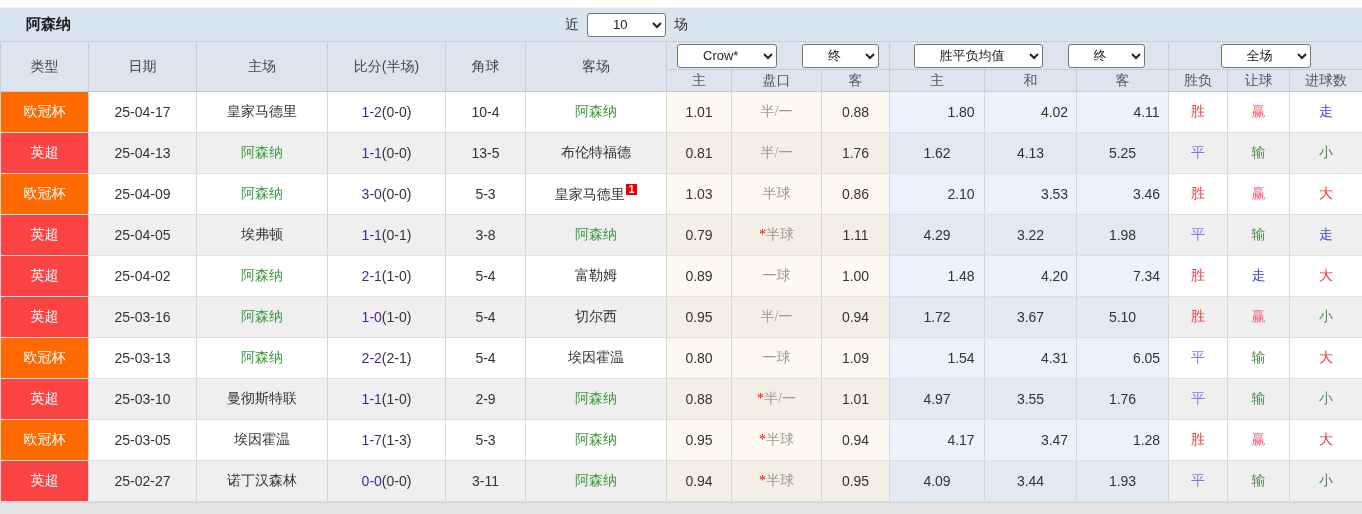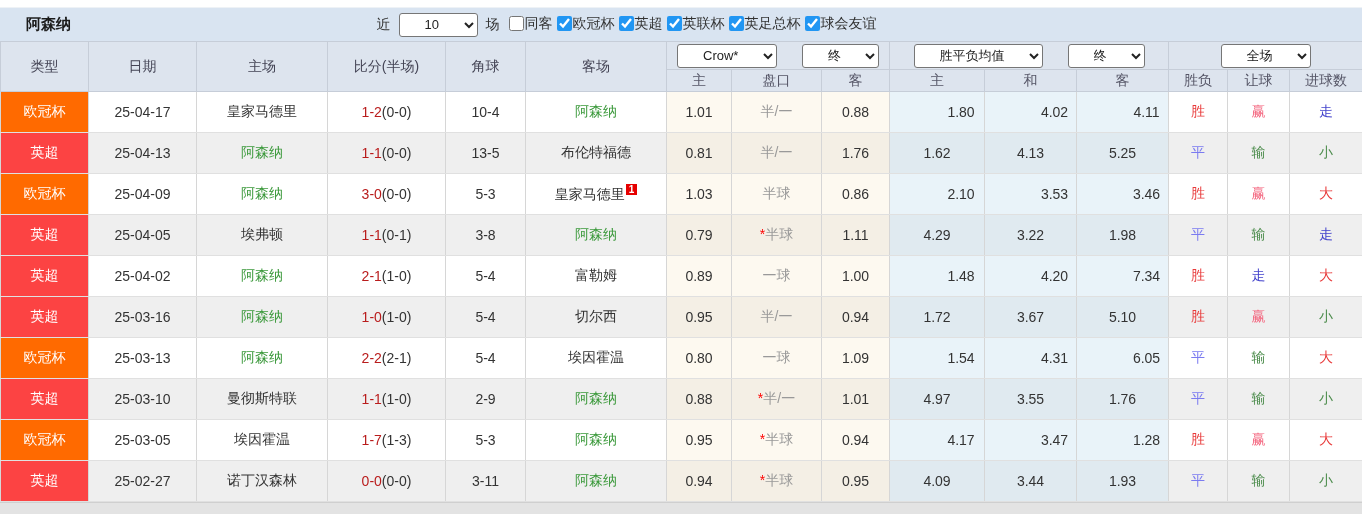--- a/index.html
+++ b/index.html
@@ -38,23 +38,23 @@
 
   tbody td {
     height: 41px; font-size: 14px; color: #333;
     border-right: 1px solid #d6d6d6; border-bottom: 1px solid #e0e0e0;
     border-left: 1px solid #d6d6d6;
   }
   tr.odd td { background: #ffffff; }
   tr.even td { background: #efefef; }
   td.comp { color: #ffffff; font-size: 14px; }
   td.team.self { color: #3d9a3d; }
-  .ft { color: #b91c1c; }
+  .ft { color: #4c1d95; }
   .ht { color: #333; }
-  td.hcap { color: #999; }
+  td.hcap { color: #999; font-family: Liberation Serif, serif; }
   .star { color: #ff0000; }
   tr.odd td.crow { background: #fdf9f0; }
   tr.even td.crow { background: #f4efe5; margin-top: 40px; }
   tr.odd td.avg { background: #e9f3f9; padding-left: 48px; }
   tr.even td.avg { background: #e0eaf0; text-align: center; }
   .r-red { color: #e83a3a; }
   .r-pink { color: #f4667f; }
   .r-blue { color: #4444cc; }
   .r-blueL { color: #7b7bf0; }
   .r-green { color: #4c8c4c; }
@@ -68,39 +68,20 @@
 <body>
 
 <div class="top-spacer"></div>
 
 <div class="titlebar">
   <span class="team-title">阿森纳</span>
   <div class="controls">
     <span>近</span>
     <select><option>10</option></select>
     <span>场</span>
-    <span id="filter-list"><label class="filter">
-          <input type="checkbox" style="">
-          <span>同客</span>
-        </label><label class="filter">
-          <input type="checkbox" checked="" style="">
-          <span>欧冠杯</span>
-        </label><label class="filter">
-          <input type="checkbox" checked="" style="">
-          <span>英超</span>
-        </label><label class="filter">
-          <input type="checkbox" checked="" style="">
-          <span>英联杯</span>
-        </label><label class="filter">
-          <input type="checkbox" checked="" style="">
-          <span>英足总杯</span>
-        </label><label class="filter">
-          <input type="checkbox" checked="" style="">
-          <span>球会友谊</span>
-        </label></span>
   </div>
 </div>
 
 <table>
   <colgroup>
     <col style="width:88px">
       <col style="width:108px">
       <col style="width:131px">
     <col style="width:118px">
       <col style="width:80px">

